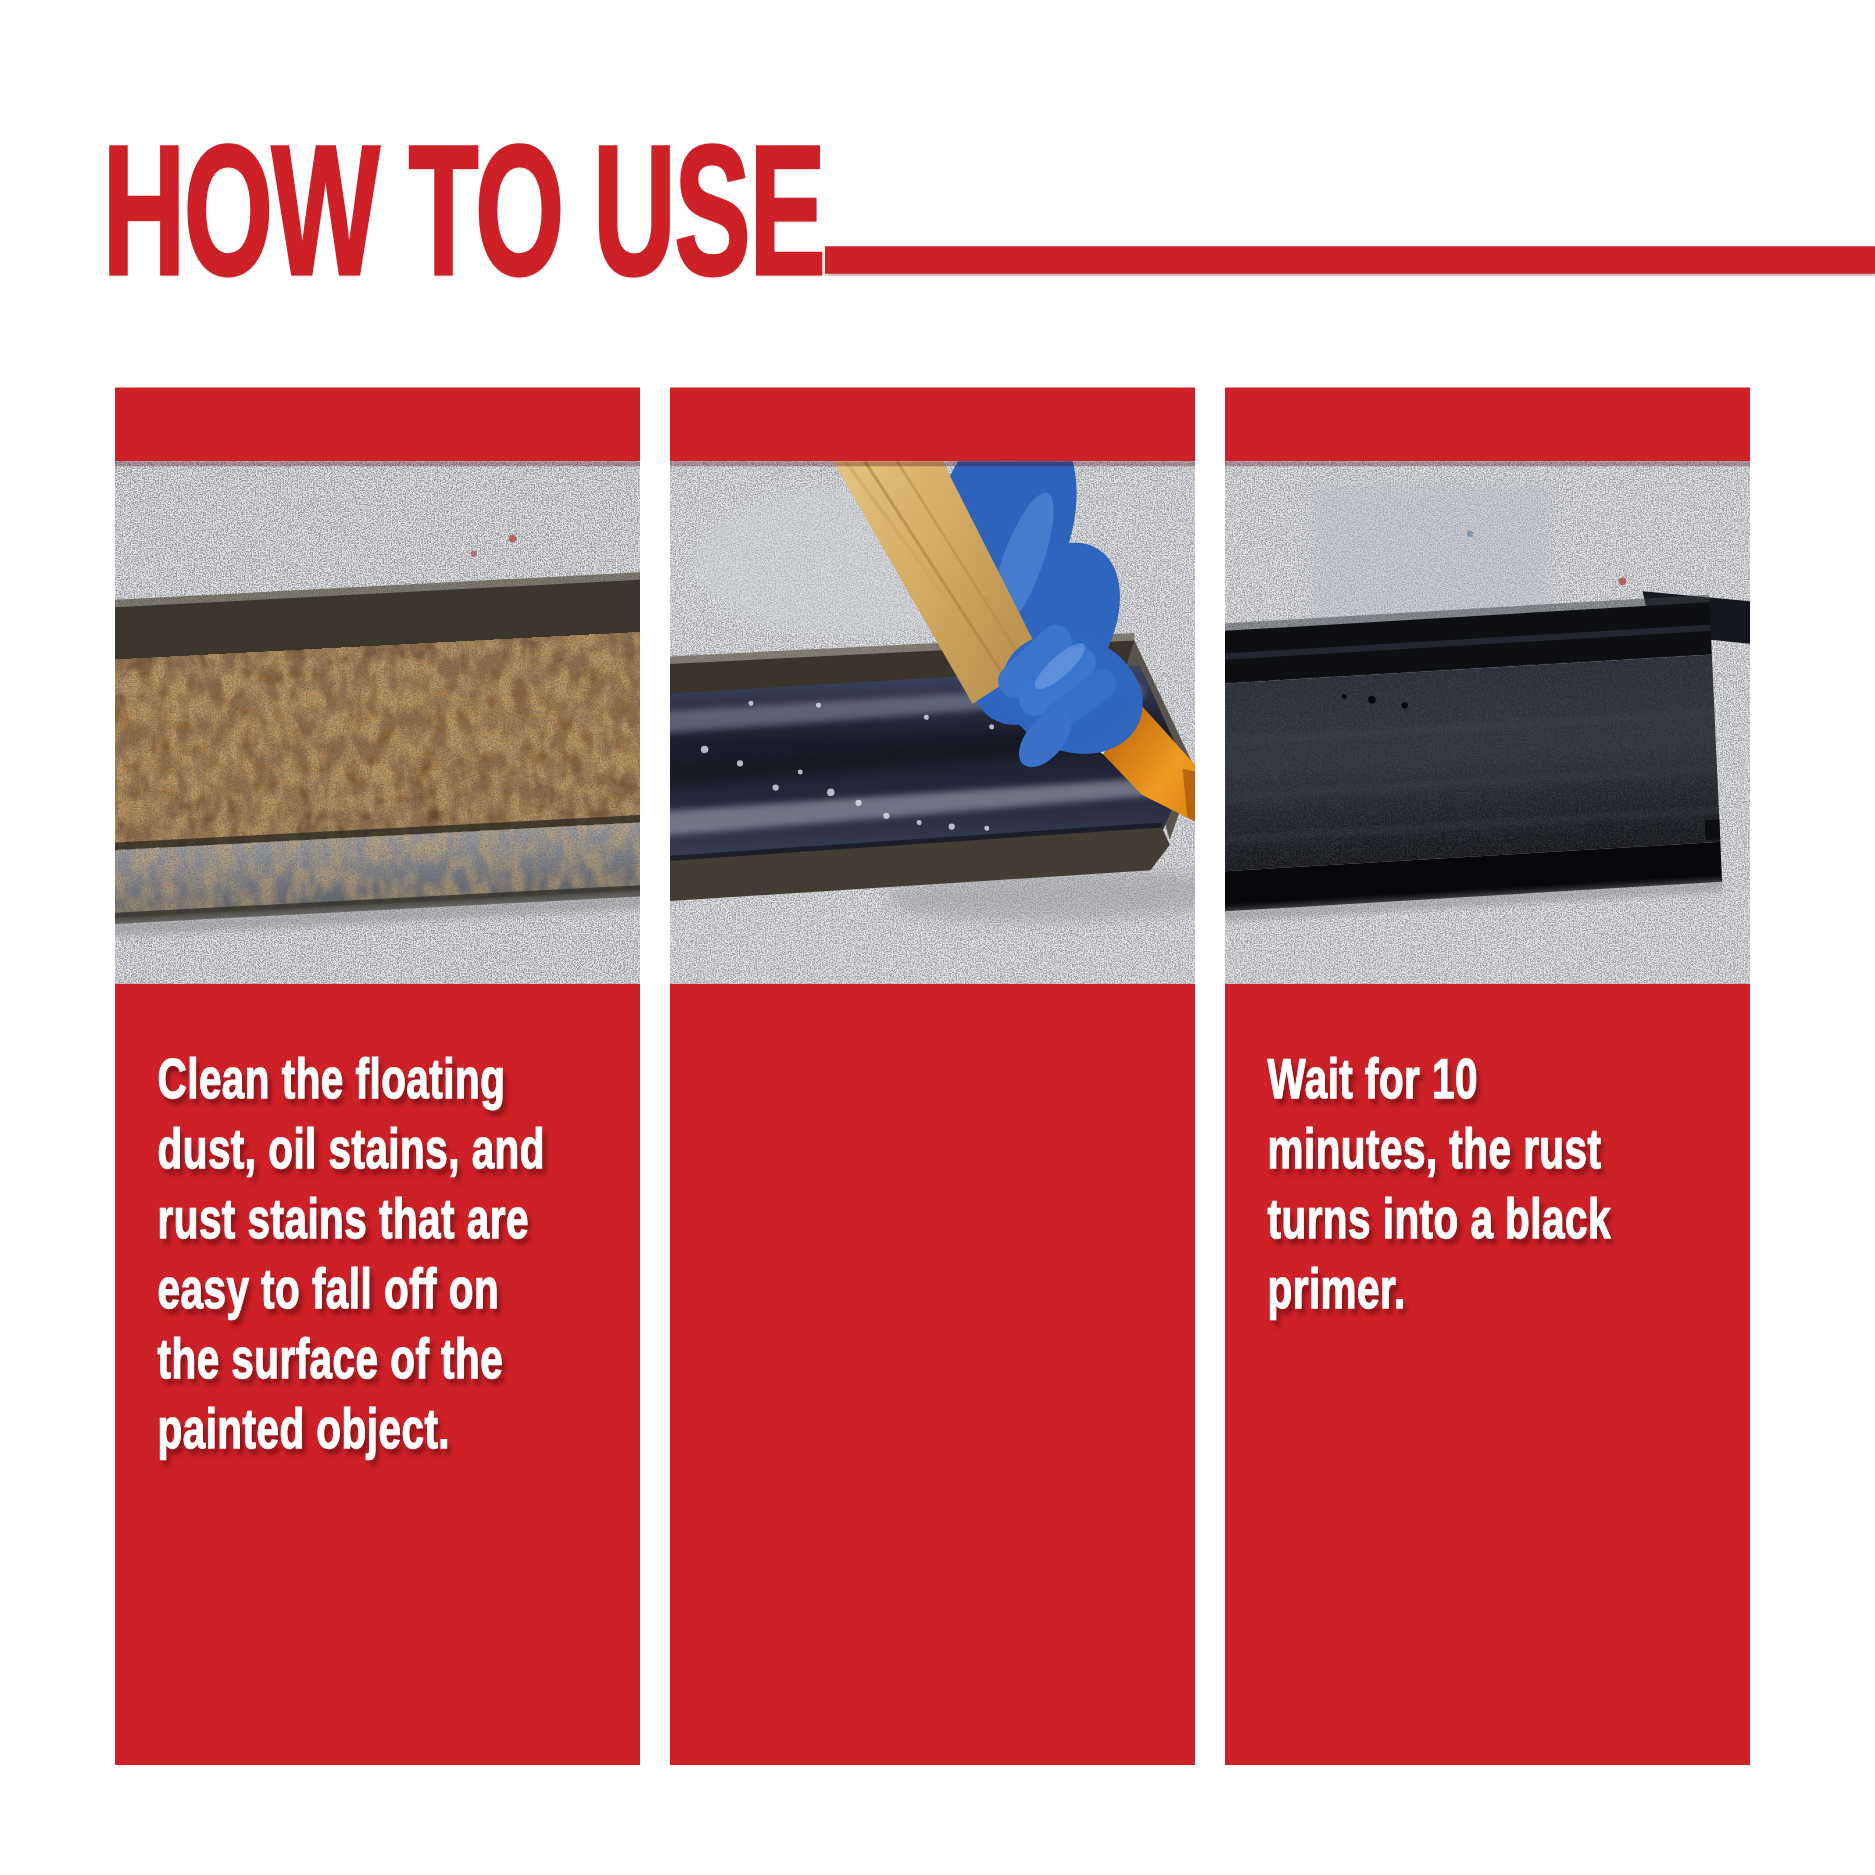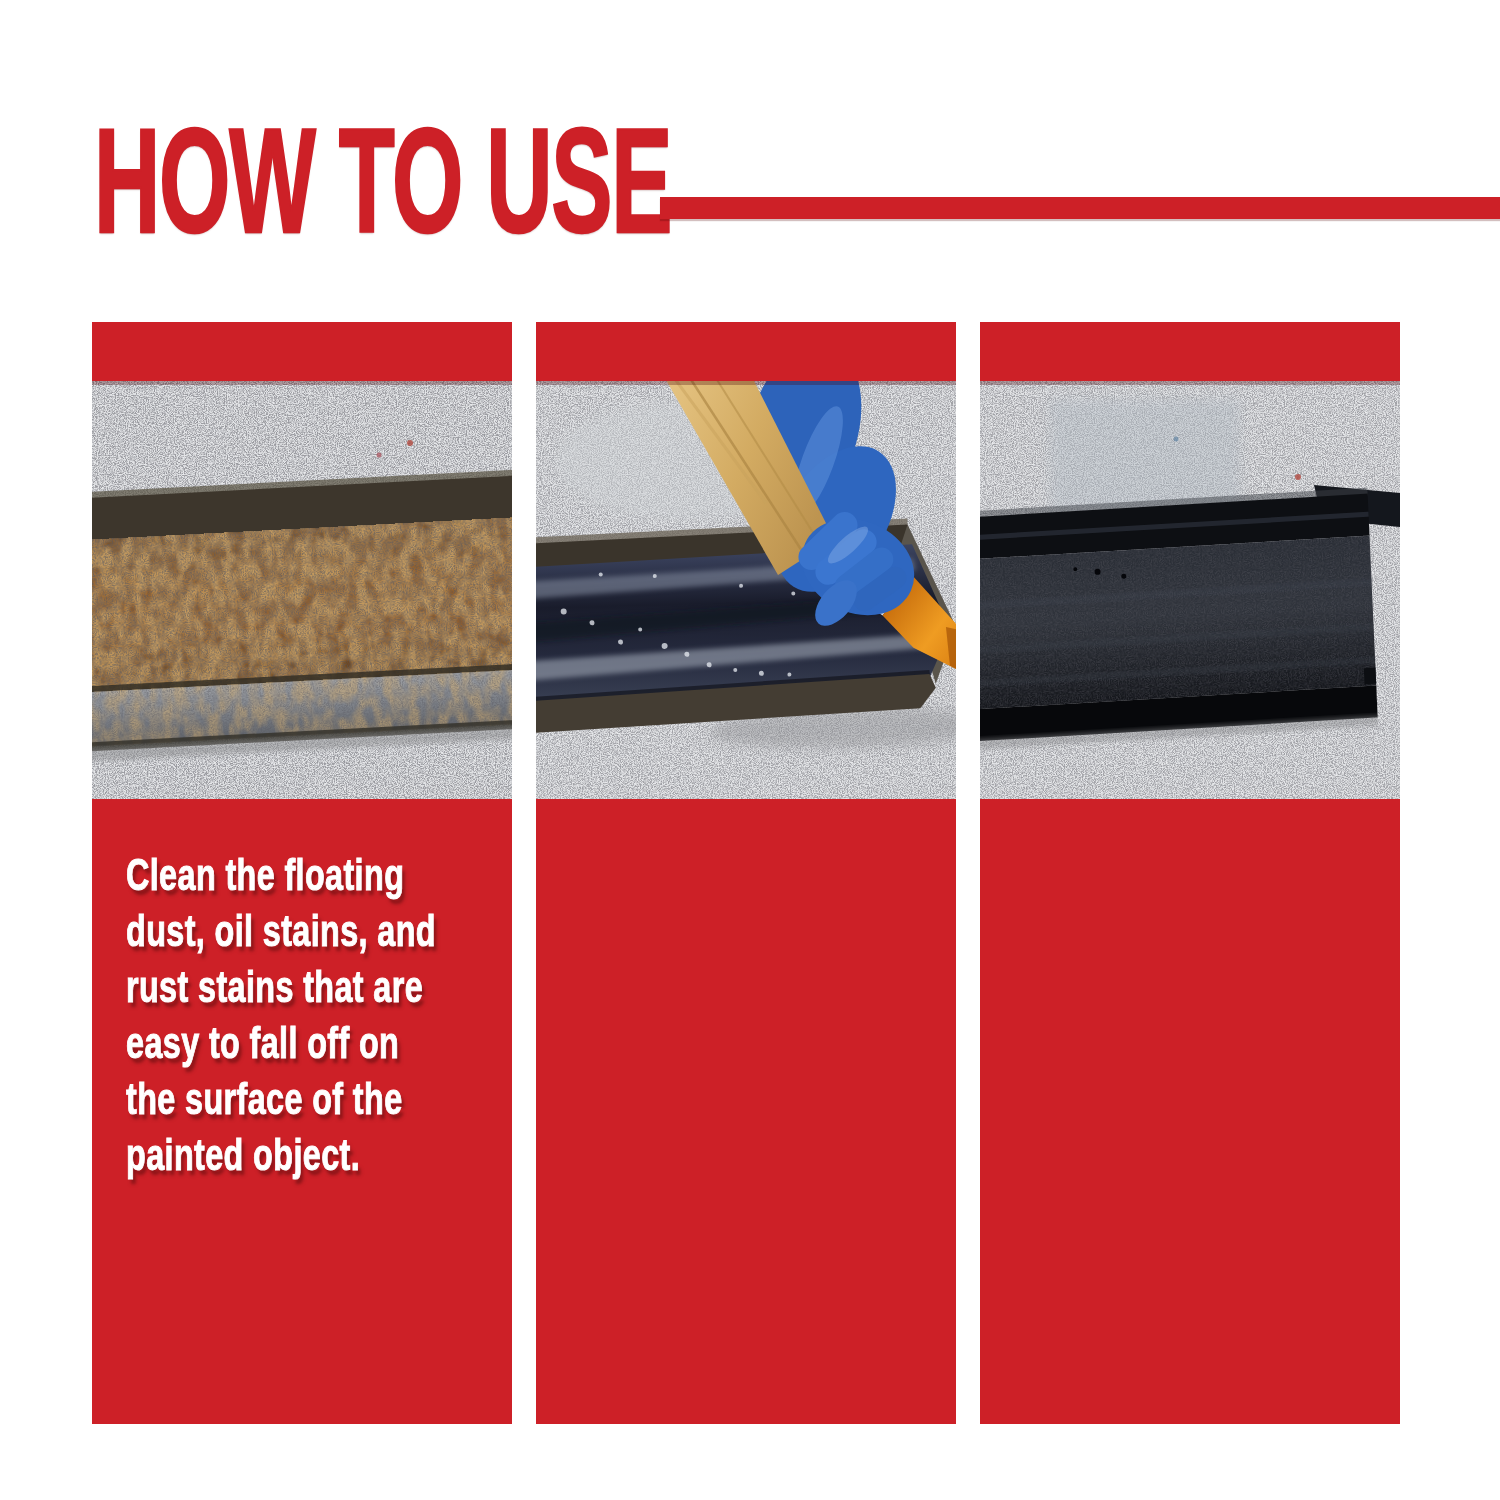--- a/index.html
+++ b/index.html
@@ -3,35 +3,35 @@
 <meta charset="utf-8">
 <style>
   html,body{margin:0;padding:0;}
   body{
     width:1500px;height:1500px;position:relative;background:#ffffff;
     font-family:"Liberation Sans",sans-serif;overflow:hidden;
   }
   .page{position:absolute;inset:0;background:#fff;}
   
   .title{
-    position:absolute;left:82px;top:95px;margin:12px;
+    position:absolute;left:82px;top:95px;margin:0;
     font-size:148px;line-height:1;font-weight:700;color:#cd2027;
     white-space:nowrap;letter-spacing:-2px;
   }
   .title .tt{
     display:inline-block;transform:scaleX(.62);transform-origin:0 50%;
     -webkit-text-stroke:2.5px #cd2027;
     text-shadow:0 2px 2px rgba(80,0,0,.28);
   }
   .rule{
     position:absolute;left:660px;top:197px;width:840px;height:22px;
     background:#cd2027;box-shadow:0 2px 1px rgba(80,0,0,.25);
   }
   
-  .col{position:absolute;top:322px;width:420px;height:1102px;background:#cd2027;}
+  .col{position:absolute;top:310px;width:420px;height:1102px;background:#cd2027;}
   .c1{left:92px}.c2{left:536px}.c3{left:980px}
   .photo{position:absolute;top:59px;left:0;width:420px;height:418px;}
   .photo svg{display:block;width:420px;height:418px;}
   .cap{position:absolute;top:525px;left:34px;width:380px;}
   .capin{
     width:580px;transform:scaleX(.72);transform-origin:0 0;
     font-size:45px;line-height:56px;font-weight:700;color:#ffffff;
     white-space:pre-line;letter-spacing:.5px;
     -webkit-text-stroke:1px #ffffff;
     text-shadow:4px 5px 4px rgba(70,8,8,.5);
@@ -246,15 +246,21 @@
           <circle cx="120" cy="186" r="3" fill="#05060a"></circle>
           <circle cx="146" cy="192" r="2.5" fill="#05060a"></circle>
           <circle cx="98" cy="182" r="2" fill="#05060a"></circle>
           <rect x="-40" y="316" width="470" height="32" fill="#07080b"></rect>
           <rect x="-40" y="346" width="470" height="10" fill="#8a8b8e" opacity=".5" filter="url(#fB2)"></rect>
           <rect x="380" y="298" width="22" height="16" fill="#0c0e12"></rect>
         </g>
         <rect width="420" height="4" fill="#420008" opacity=".3"></rect>
       </svg>
     </div>
+    <div class="cap">
+      <div class="capin">Wait for 10
+minutes, the rust
+turns into a black
+primer.</div>
+    </div>
   </section>
 
 </div>
 
 </body></html>

